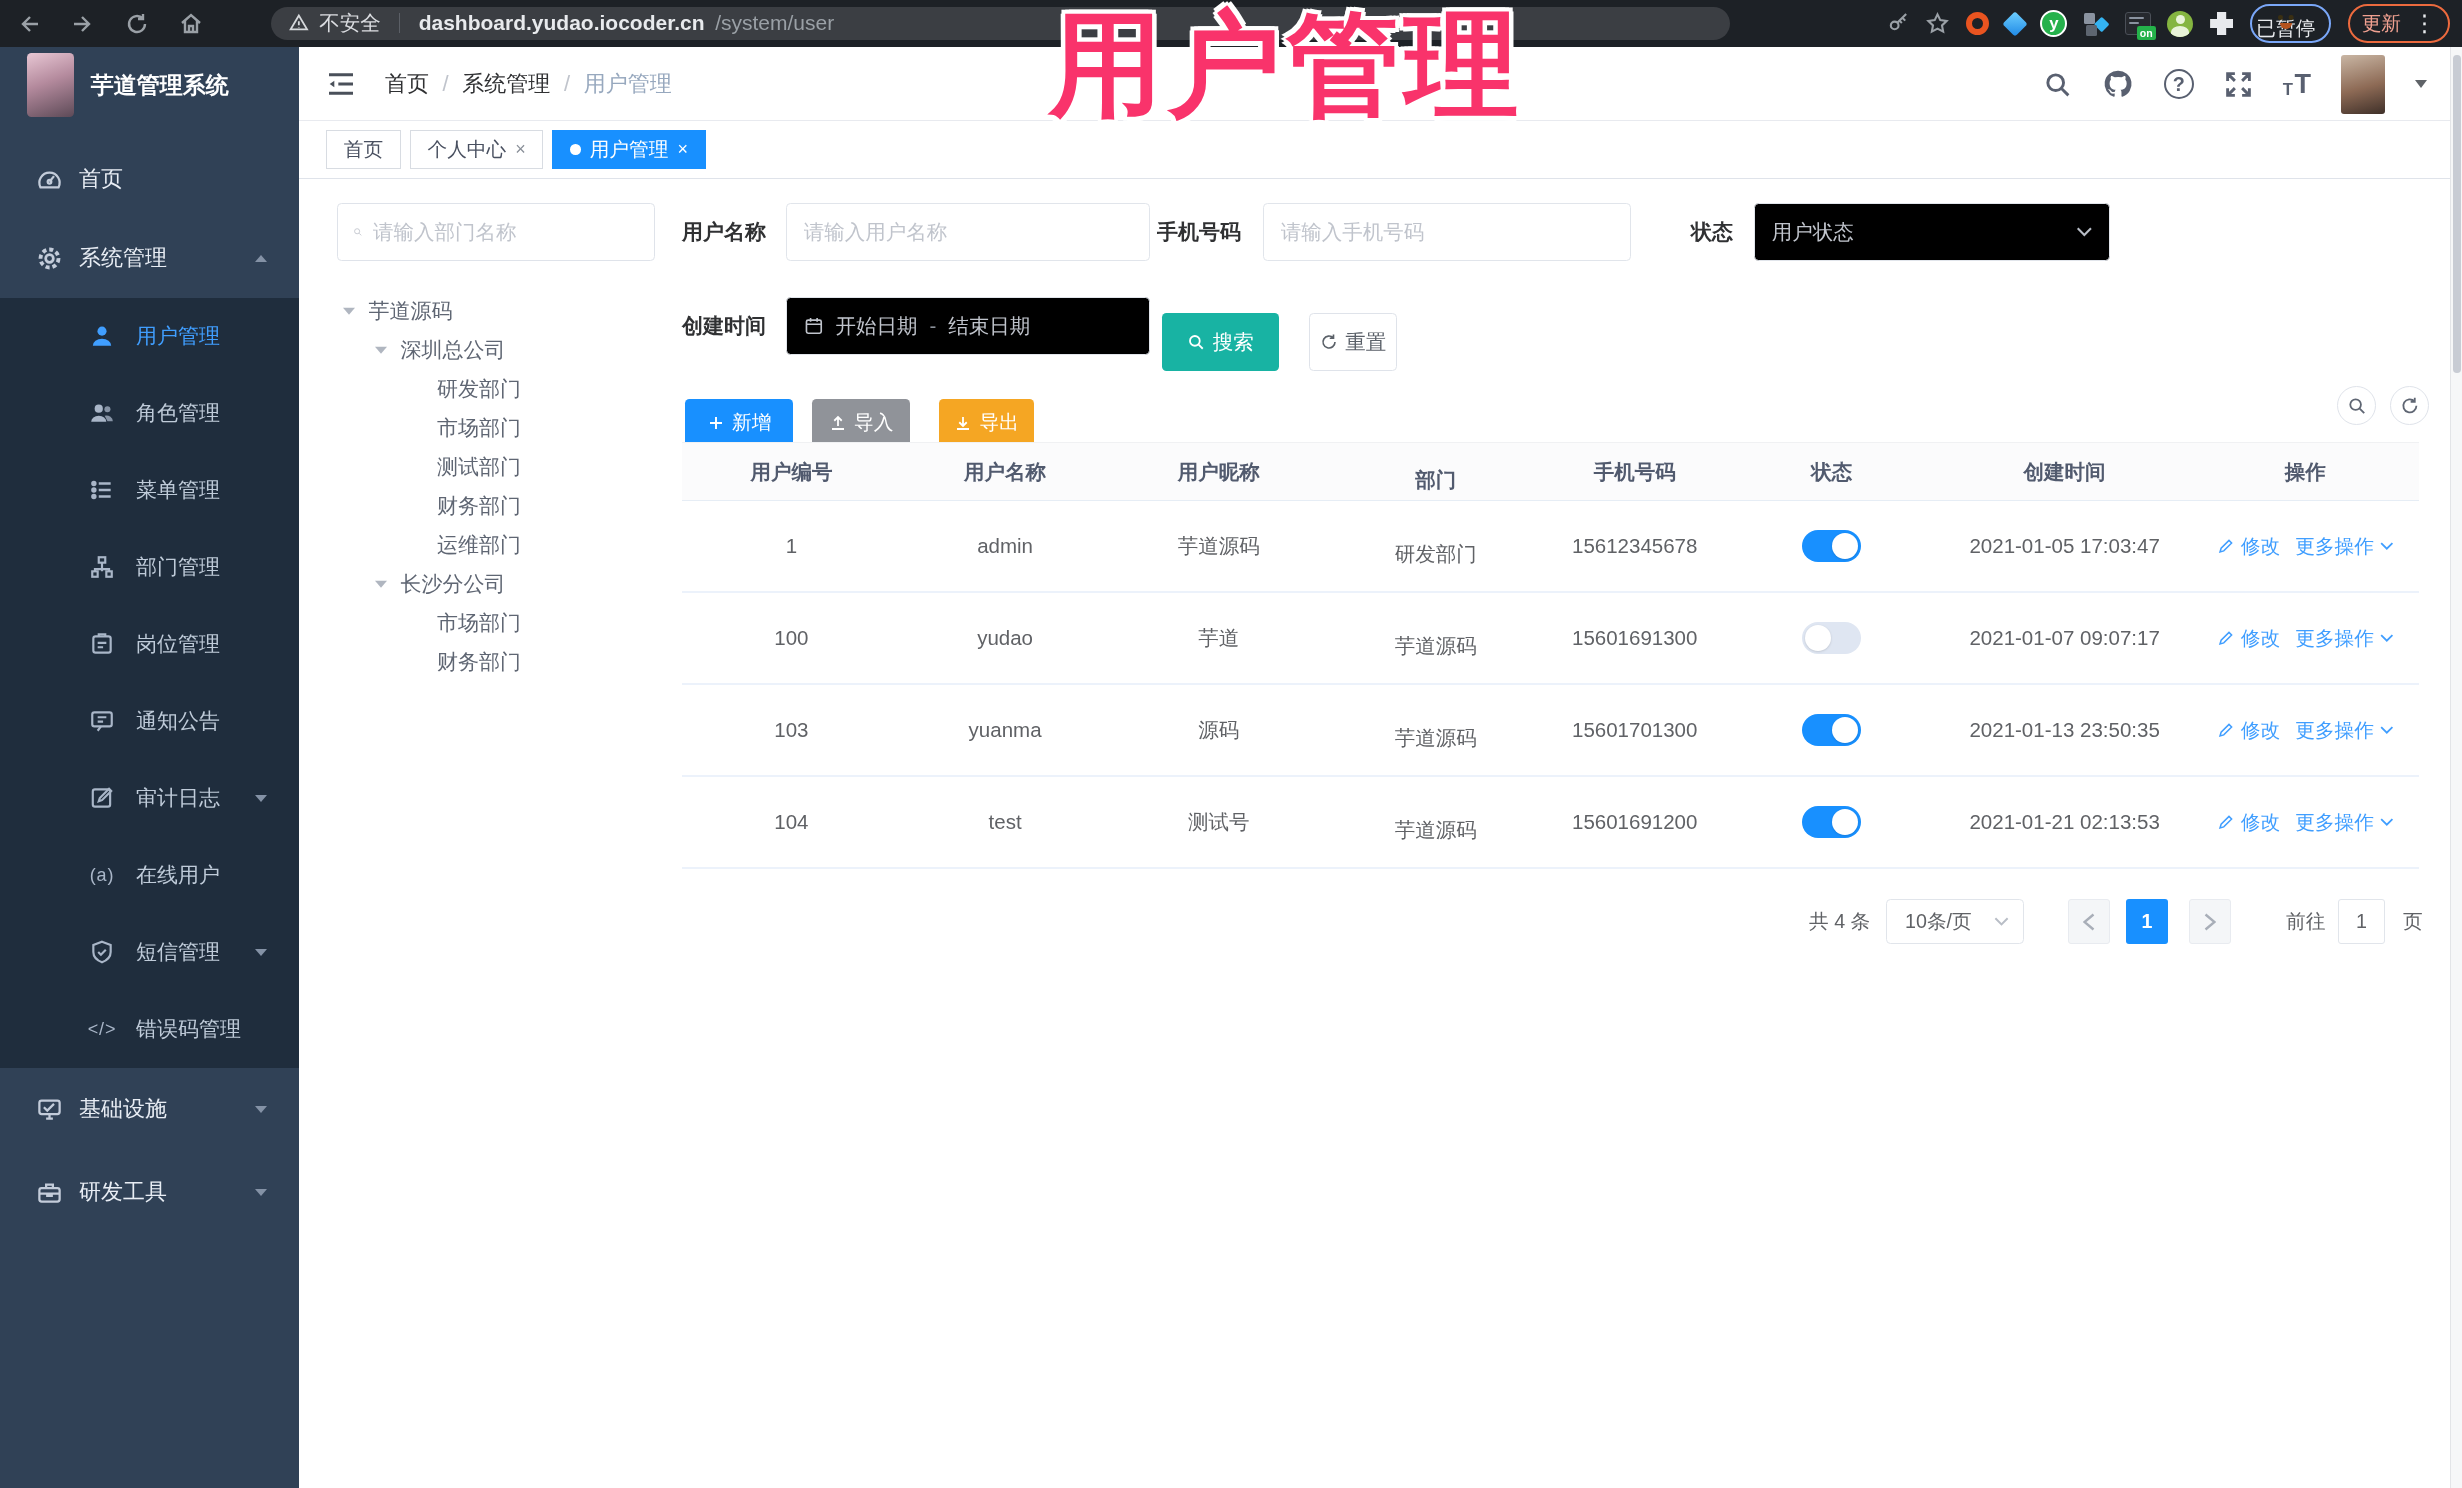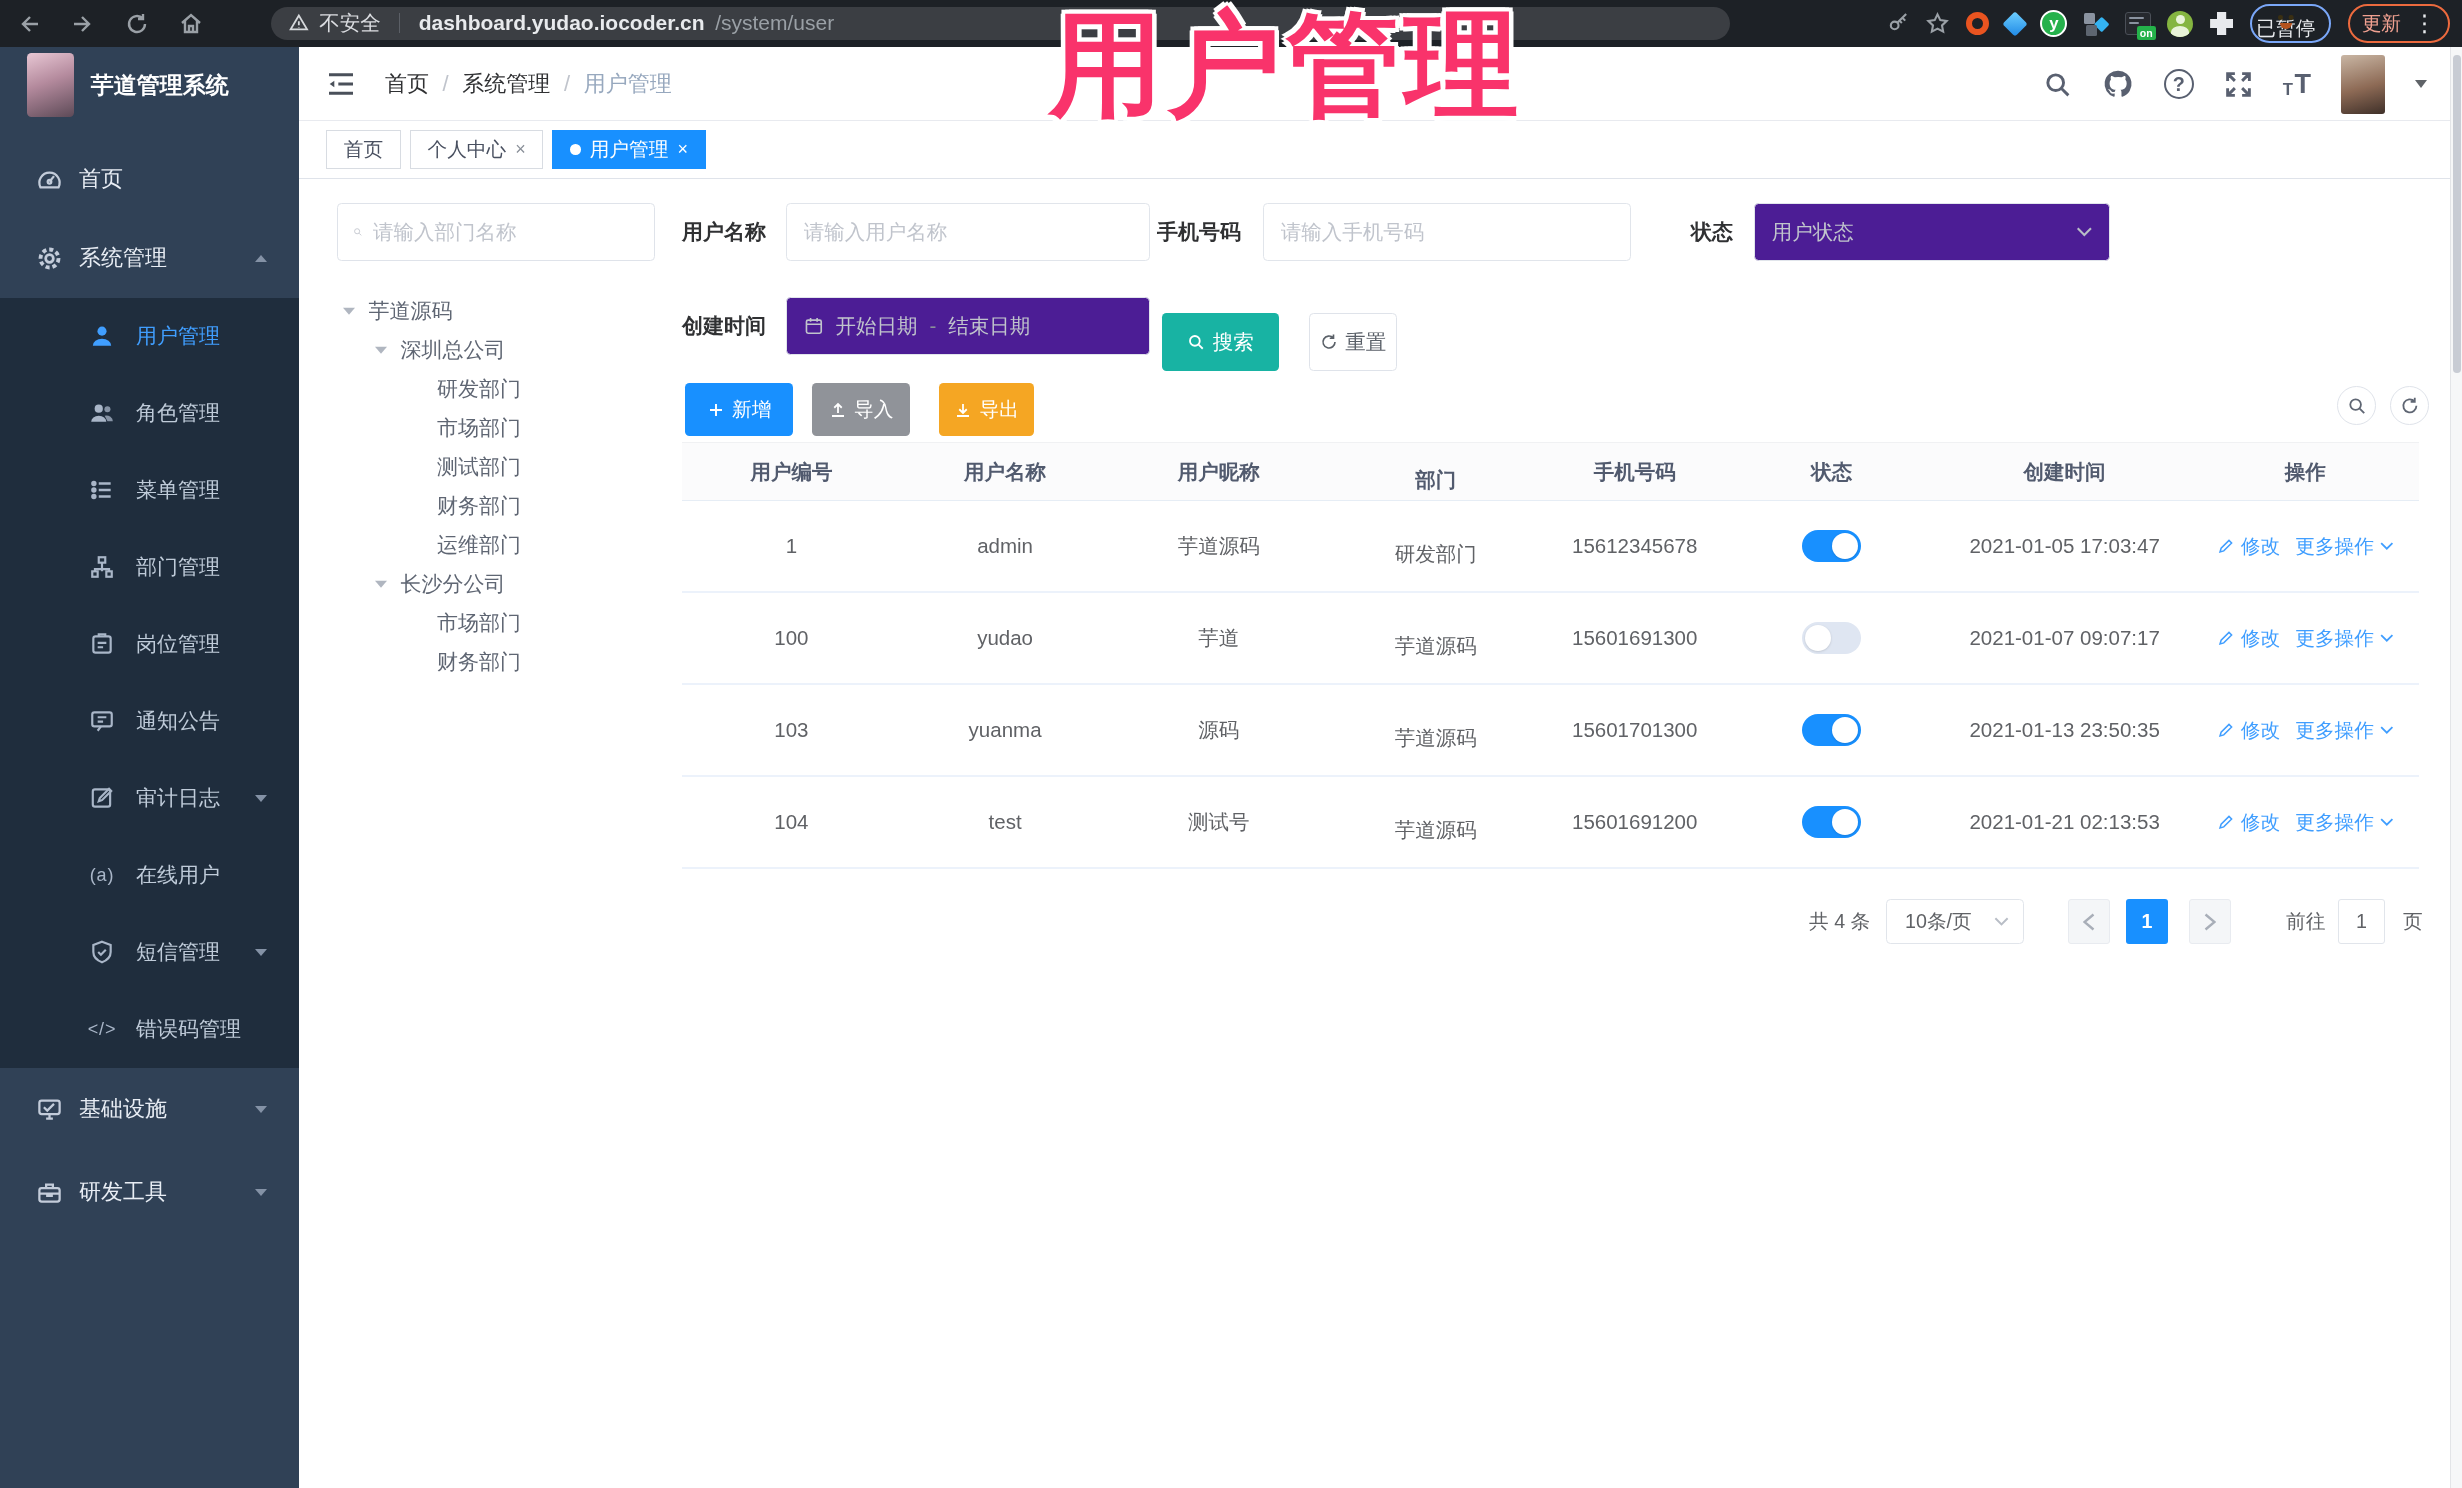--- a/index.html
+++ b/index.html
@@ -92,29 +92,29 @@
   .tree { position:absolute; left:38px; top:244px; width:333px; }
   .tr { height:39px; display:flex; align-items:center; font-size:21px; color:#5f6673; cursor:pointer; }
   .tr .tcaret { width:0; height:0; border-left:6px solid transparent; border-right:6px solid transparent; border-top:7.6px solid #b0b6c0; margin-right:13.6px; transform:translateY(0.8px); }
   .tr.l1 { padding-left:6px; } .tr.l2 { padding-left:38px; } .tr.l3 { padding-left:100px; }
 
   
   .f-label { position:absolute; height:58px; line-height:58px; font-size:21px; font-weight:600; color:#303133; }
   .f-input { position:absolute; height:58px; border:1.5px solid #e1e5eb; border-radius:4.5px; display:flex; align-items:center; padding:0 16.7px; background:#fff; }
   .f-input input { border:none; outline:none; width:100%; font-size:20.5px; color:#606266; font-family:inherit; }
   .f-input input::placeholder { color:#c0c4cc; }
-  .f-select { position:absolute; height:58px; border:1.5px solid #e1e5eb; border-radius:4.5px; display:flex; align-items:center; padding:0 16.7px; font-size:20.5px; color:#c0c4cc; background:#4c1d95; }
+  .f-select { position:absolute; height:58px; border:1.5px solid #e1e5eb; border-radius:4.5px; display:flex; align-items:center; padding:0 16.7px; font-size:20.5px; color:#c0c4cc; background:#000000; }
   .f-select .chev { margin-left:auto; color:#b8bdc6; }
   .daterange { gap:12px; color:#c0c4cc; font-size:20.5px; }
   .btn { display:flex; align-items:center; justify-content:center; gap:7.6px; border-radius:4.5px; font-size:20.5px; cursor:pointer;margin-top:16px; }
   .btn-search { position:absolute; left:863px; top:250px; width:117px; height:58px; background:#18b3a3; color:#fff; }
   .btn-reset { position:absolute; left:1010px; top:250px; width:88px; height:58px; border:1.5px solid #dfe3ea; color:#5a6068; background:#fff; }
 
   
-  .btn-sm { position:absolute; top:320px; height:53px; font-size:19.7px; color:#fff; }
+  .btn-sm { position:absolute; top:336px; height:47px; font-size:19.7px; color:#fff; }
   .btn-add { left:386px; width:108px; background:#1890ff; }
   .btn-imp { left:513px; width:98px; background:#909399; }
   .btn-exp { left:640px; width:95px; background:#f5a623; }
   .circle-btn { position:absolute; top:339px; width:39px; height:39px; border:1.5px solid #dfe3ea; border-radius:50%; display:flex; align-items:center; justify-content:center; color:#5f6673; cursor:pointer; background:#fff; }
   .cb1 { left:2038px; } .cb2 { left:2091px; }
 
   
   .table { position:absolute; left:383px; top:395px; width:1737px; }
   .thead { display:flex; height:59px; align-items:center; background:#fbfbfc; border-top:1.5px solid #f0f1f3; border-bottom:1.5px solid #e6edf5; font-size:20.5px; font-weight:600; color:#515a6e; }
   .trow { display:flex; height:92px; align-items:center; border-bottom:2.3px solid #ecf2fb; font-size:20.5px; color:#606266; }

